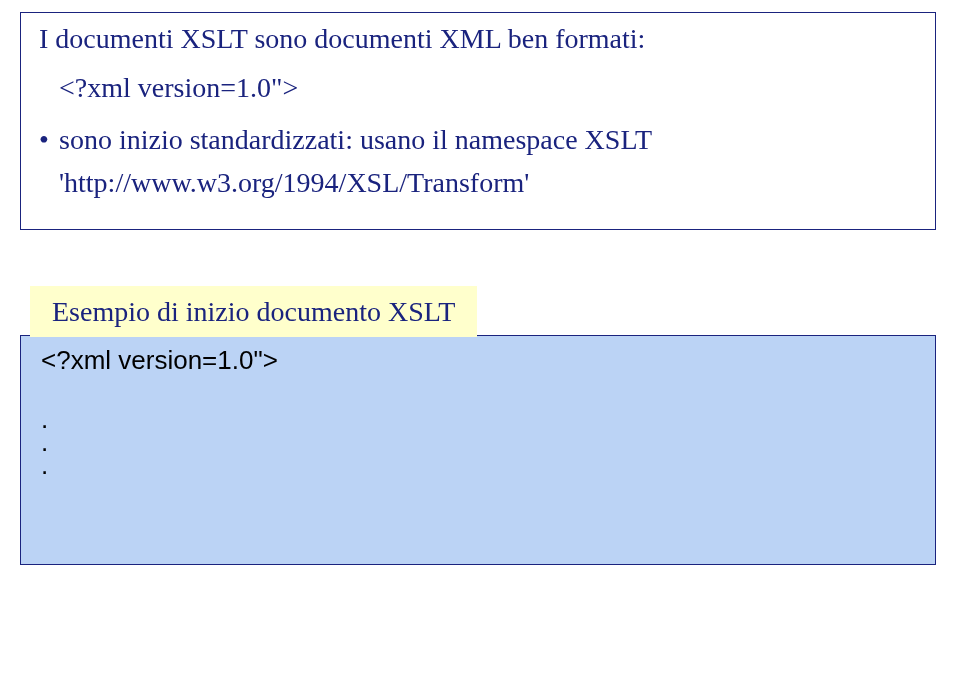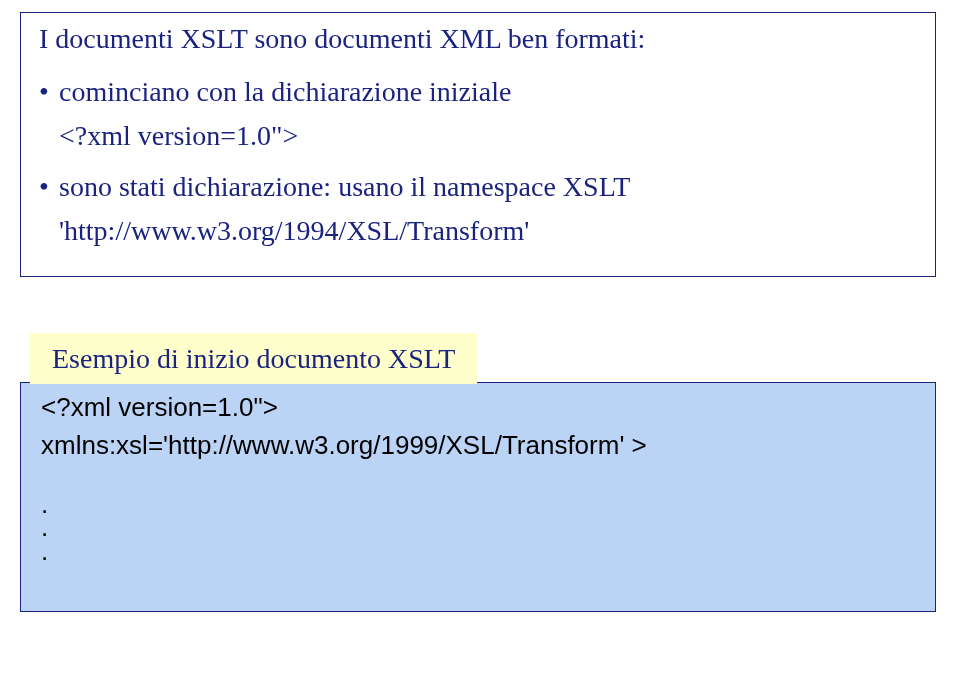--- a/index.html
+++ b/index.html
@@ -77,39 +77,33 @@
     line-height: 0.9;
   }
 </style>
 </head>
 <body>
 
 <div class="page">
 
   <div class="box1">
     <p class="title">I documenti XSLT sono documenti XML ben formati:</p>
-    <ul class="bullets">
-      <li>
-        <span>cominciano con la dichiarazione iniziale</span>
-      </li>
-    </ul>
     <div class="sub">&lt;?xml version=1.0"&gt;</div>
     <ul class="bullets">
       <li>
-        <span>sono stati dichiarazione: usano il namespace XSLT</span>
+        <span>sono inizio standardizzati: usano il namespace XSLT</span>
       </li>
     </ul>
     <div class="sub">'http://www.w3.org/1994/XSL/Transform'</div>
   </div>
 
   <div>
     <div class="example-label">Esempio di inizio documento XSLT</div>
     <div class="box2">
       <div>&lt;?xml version=1.0"&gt;</div>
-      <div>xmlns:xsl='http://www.w3.org/1999/XSL/Transform' &gt;</div>
       <div class="dots">
         <div>.</div>
         <div>.</div>
         <div>.</div>
       </div>
     </div>
   </div>
 
 </div>
 

